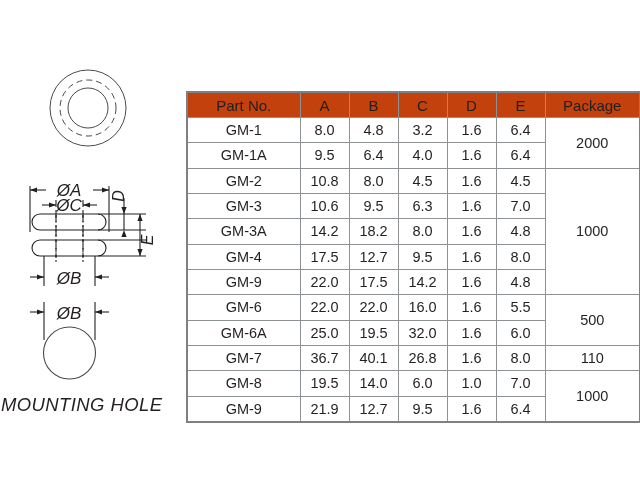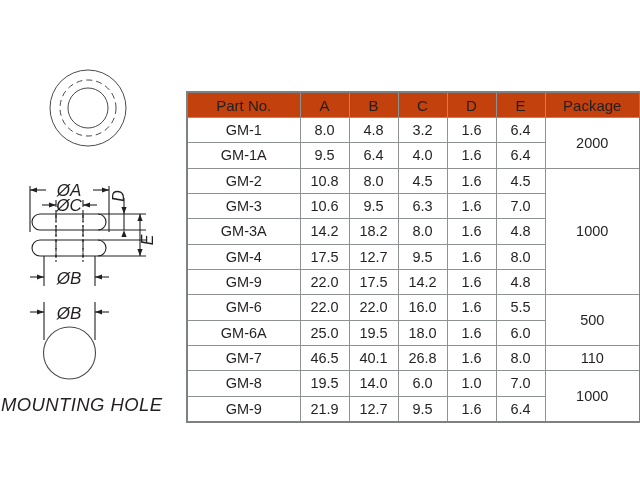--- a/index.html
+++ b/index.html
@@ -245,27 +245,27 @@
           <td>22.0</td>
           <td>16.0</td>
           <td>1.6</td>
           <td>5.5</td>
           <td class="pkg-cell" rowspan="2">500</td>
         </tr>
         <tr>
           <td>GM-6A</td>
           <td>25.0</td>
           <td>19.5</td>
-          <td>18.0</td>
+          <td>32.0</td>
           <td>1.6</td>
           <td>6.0</td>
         </tr>
         <tr>
           <td>GM-7</td>
-          <td>46.5</td>
+          <td>36.7</td>
           <td>40.1</td>
           <td>26.8</td>
           <td>1.6</td>
           <td>8.0</td>
           <td class="pkg-cell" rowspan="1">110</td>
         </tr>
         <tr>
           <td>GM-8</td>
           <td>19.5</td>
           <td>14.0</td>

